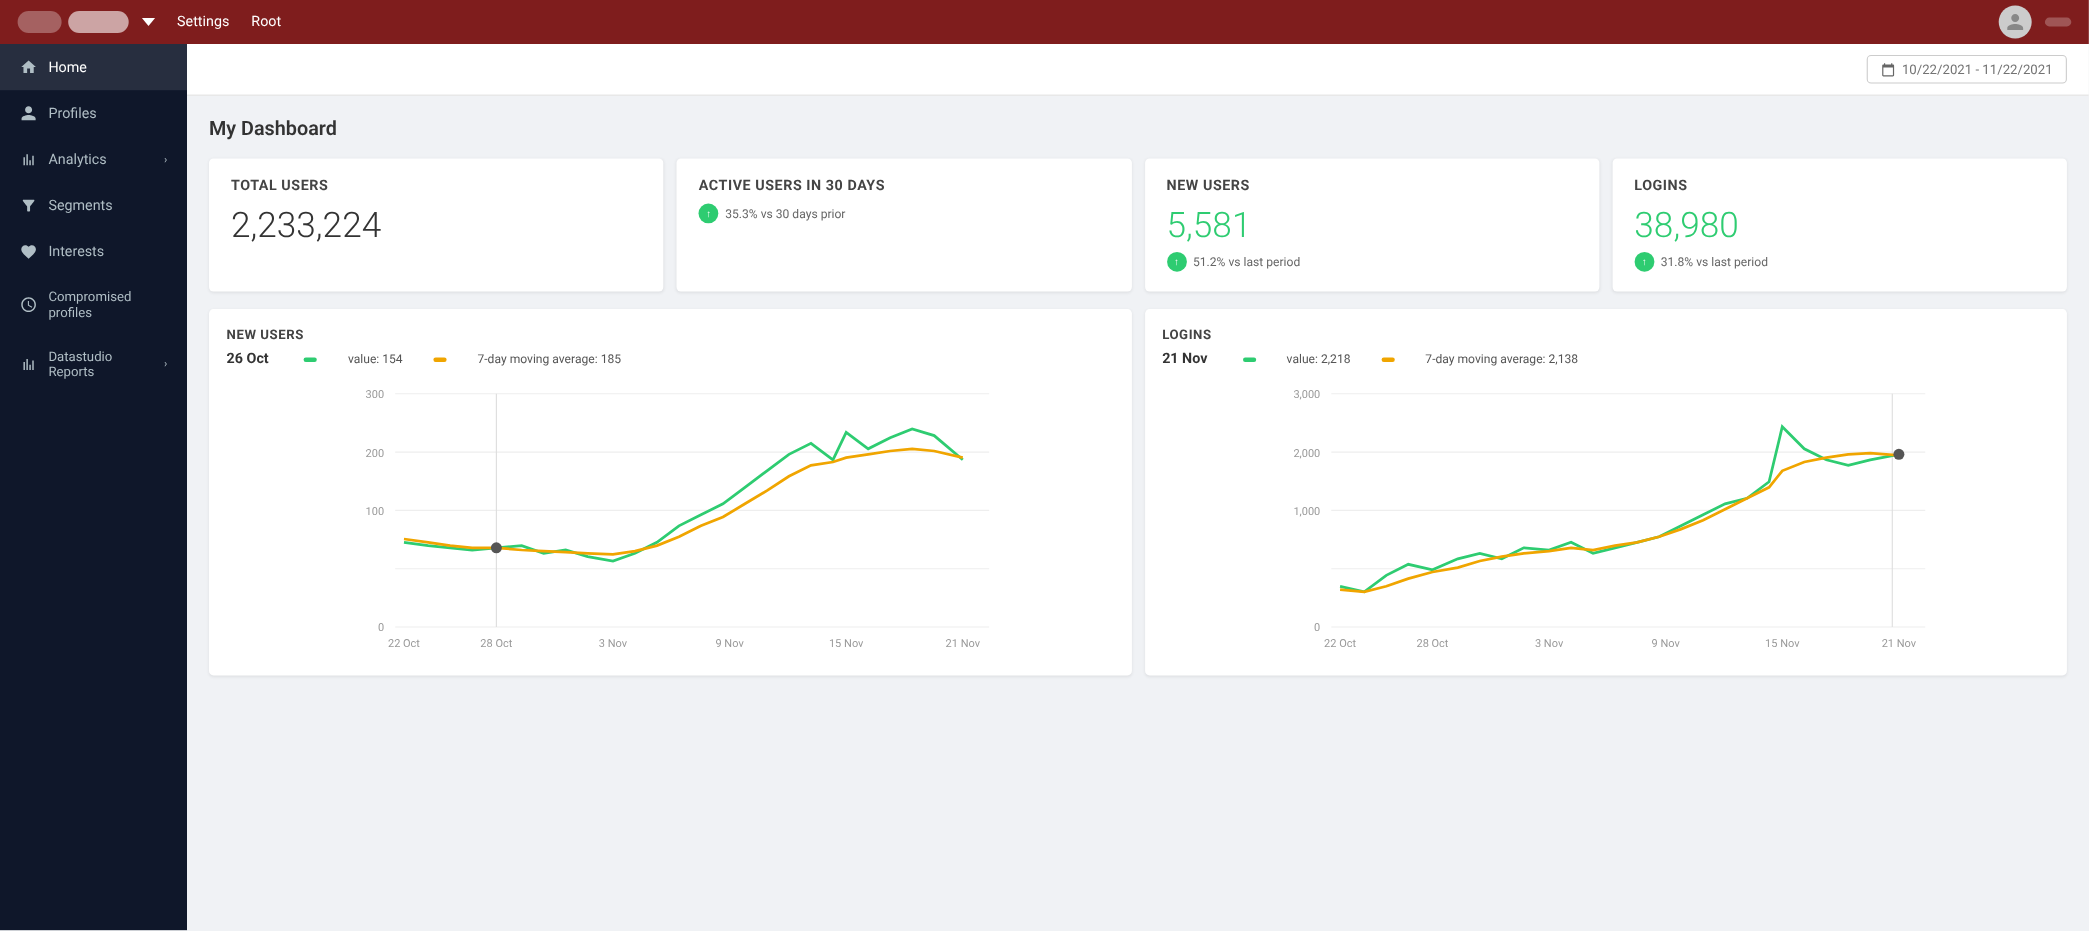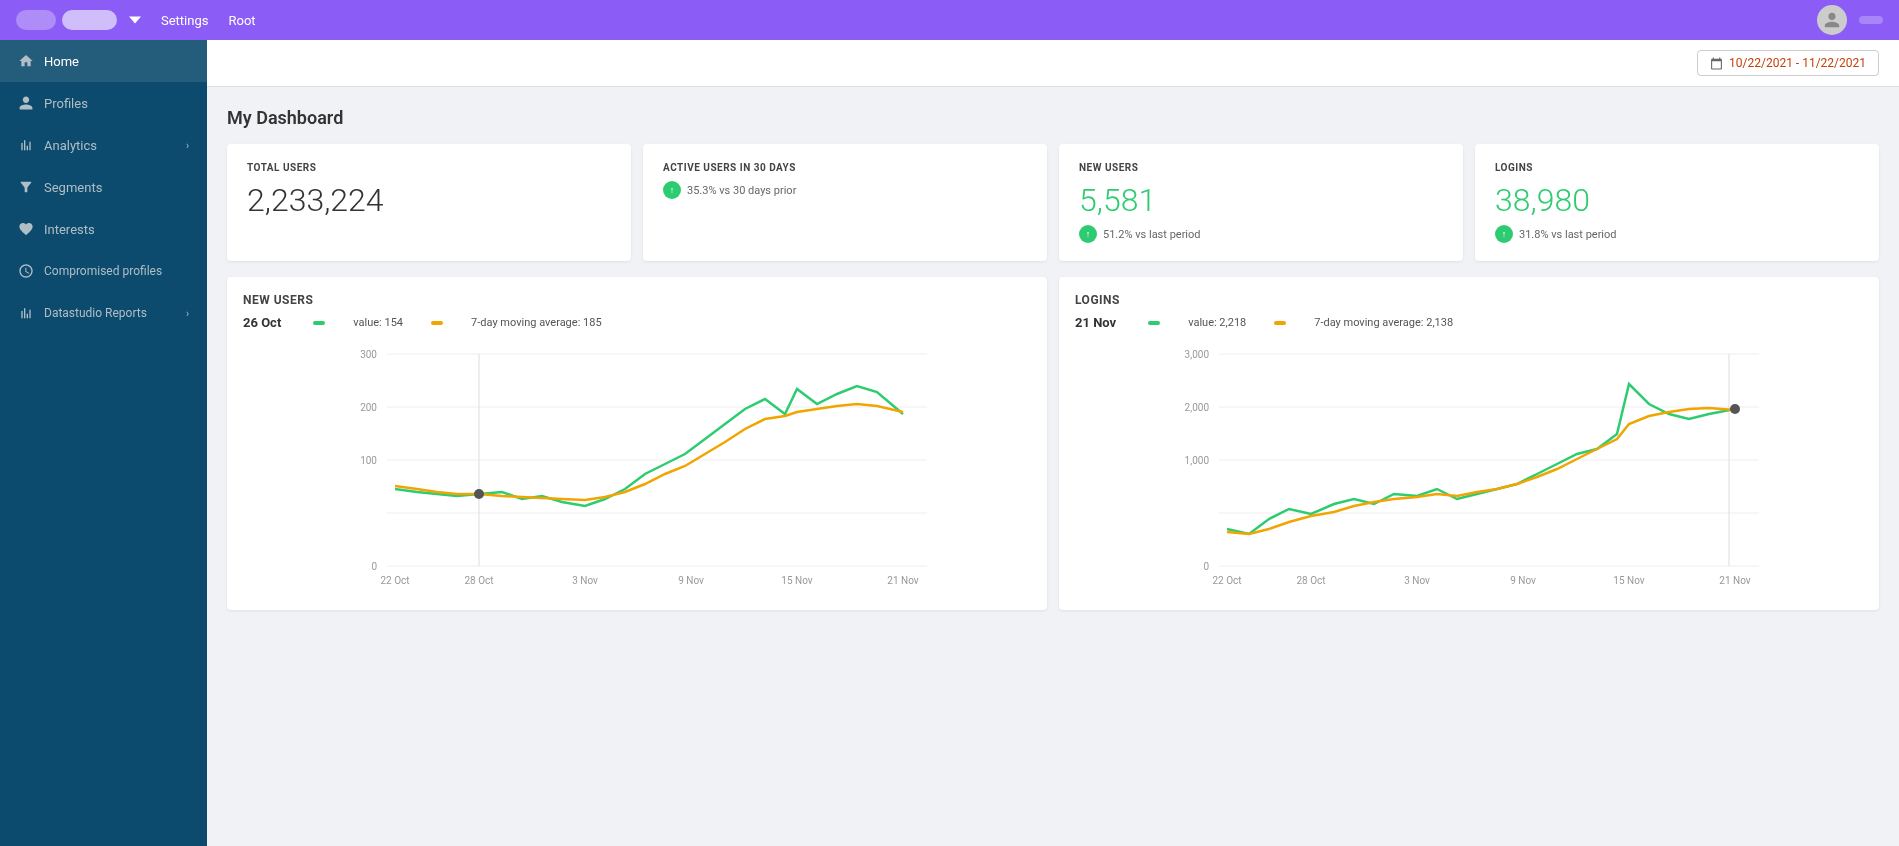--- a/index.html
+++ b/index.html
@@ -1,20 +1,20 @@
 <!DOCTYPE html>
 <html><head>
   <meta charset="utf-8">
   <style>
     * { box-sizing: border-box; margin: 0; padding: 0; }
     body { font-family: -apple-system, BlinkMacSystemFont, 'Segoe UI', Roboto, sans-serif; background: #f0f2f5; display: flex; flex-direction: column; height: 846px; overflow: hidden; }
 
     
     .top-nav {
-      background: #8b5cf6;
+      background: #7f1d1d;
       height: 40px;
       display: flex;
       align-items: center;
       padding: 0 16px;
       flex-shrink: 0;
       gap: 12px;
     }
     .top-nav-pills { display: flex; gap: 6px; }
     .top-nav-pill {
       background: rgba(255,255,255,0.3);
@@ -37,22 +37,22 @@
     .top-nav-user-btn {
       background: rgba(255,255,255,0.25); border-radius: 4px; padding: 4px 12px;
       color: white; font-size: 13px; cursor: pointer;
     }
 
     
     .layout { display: flex; flex: 1; overflow: hidden; }
 
     
     .sidebar {
-      width: 207px;
-      background: #0c4a6e;
+      width: 170px;
+      background: #0f172a;
       color: #ccc;
       flex-shrink: 0;
       display: flex;
       flex-direction: column;
     }
     .sidebar-item {
       display: flex; align-items: center; gap: 10px;
       padding: 13px 18px;
       font-size: 13px;
       cursor: pointer;
@@ -70,36 +70,36 @@
     .date-bar {
       background: white;
       padding: 10px 20px;
       display: flex;
       justify-content: flex-end;
       border-bottom: 1px solid #e0e0e0;
     }
     .date-range-btn {
       display: flex; align-items: center; gap: 6px;
       border: 1px solid #ccc; border-radius: 4px;
-      padding: 5px 12px; font-size: 12px; color: #c2410c; cursor: pointer;
+      padding: 5px 12px; font-size: 12px; color: #737373; cursor: pointer;
       background: white;
       text-align: right;
     }
 
     
     .dashboard { padding: 20px; }
     .dashboard-title { font-size: 18px; font-weight: 600; color: #333; margin-bottom: 16px; }
 
     
     .stat-cards { display: grid; grid-template-columns: repeat(4, 1fr); gap: 12px; margin-bottom: 16px; }
     .stat-card {
       background: white; border-radius: 4px; padding: 18px 20px;
       box-shadow: 0 1px 3px rgba(0,0,0,0.08);
     }
-    .stat-label { font-size: 10px; font-weight: 700; color: #444; letter-spacing: 0.5px; margin-bottom: 8px; }
+    .stat-label { font-size: 13px; font-weight: 700; color: #444; letter-spacing: 0.5px; margin-bottom: 8px; }
     .stat-value { font-size: 32px; font-weight: 300; color: #333; margin-bottom: 6px; }
     .stat-value.green { color: #2ecc71; }
     .stat-change {
       display: flex; align-items: center; gap: 6px; font-size: 11px; color: #666;
     }
     .stat-change-badge {
       background: #2ecc71; border-radius: 50%; width: 18px; height: 18px;
       display: flex; align-items: center; justify-content: center;
       color: white; font-size: 9px; flex-shrink: 0;
     }

